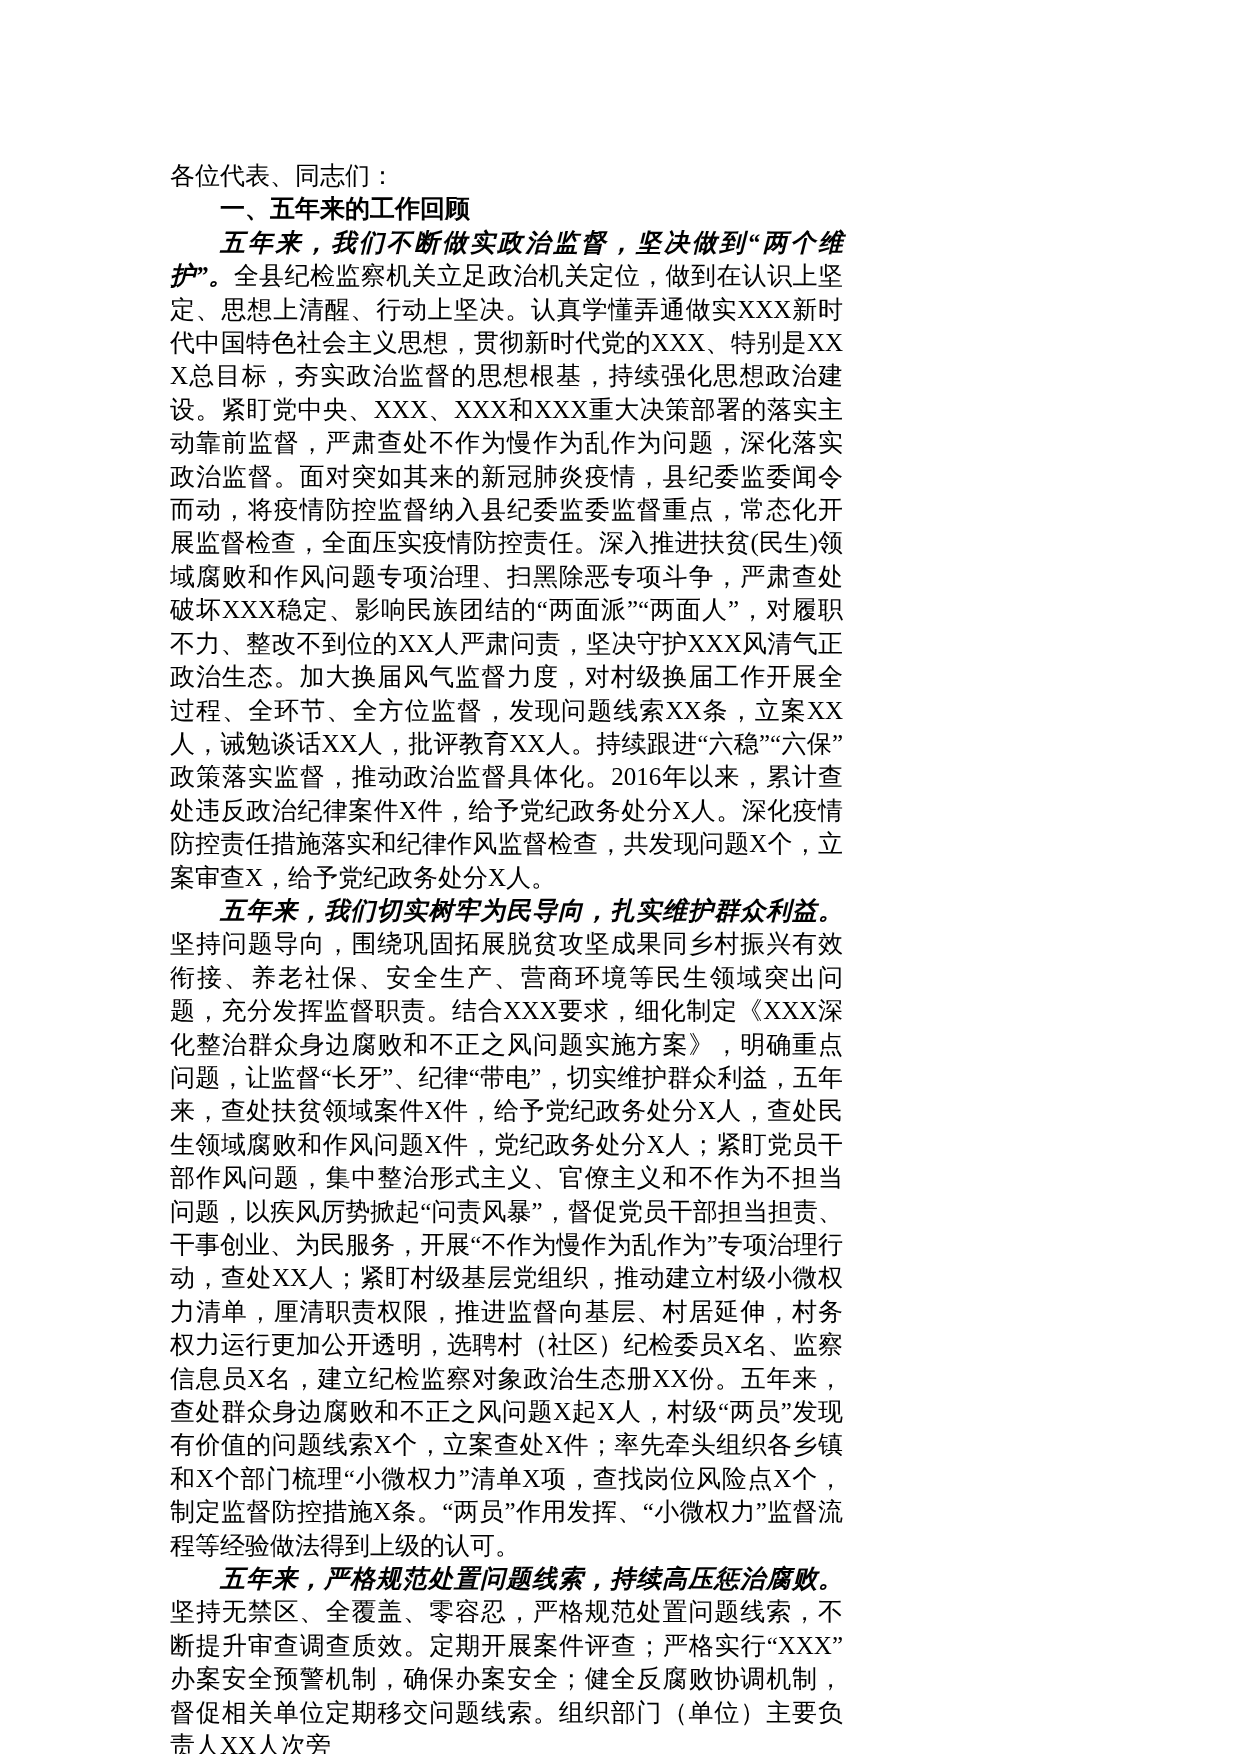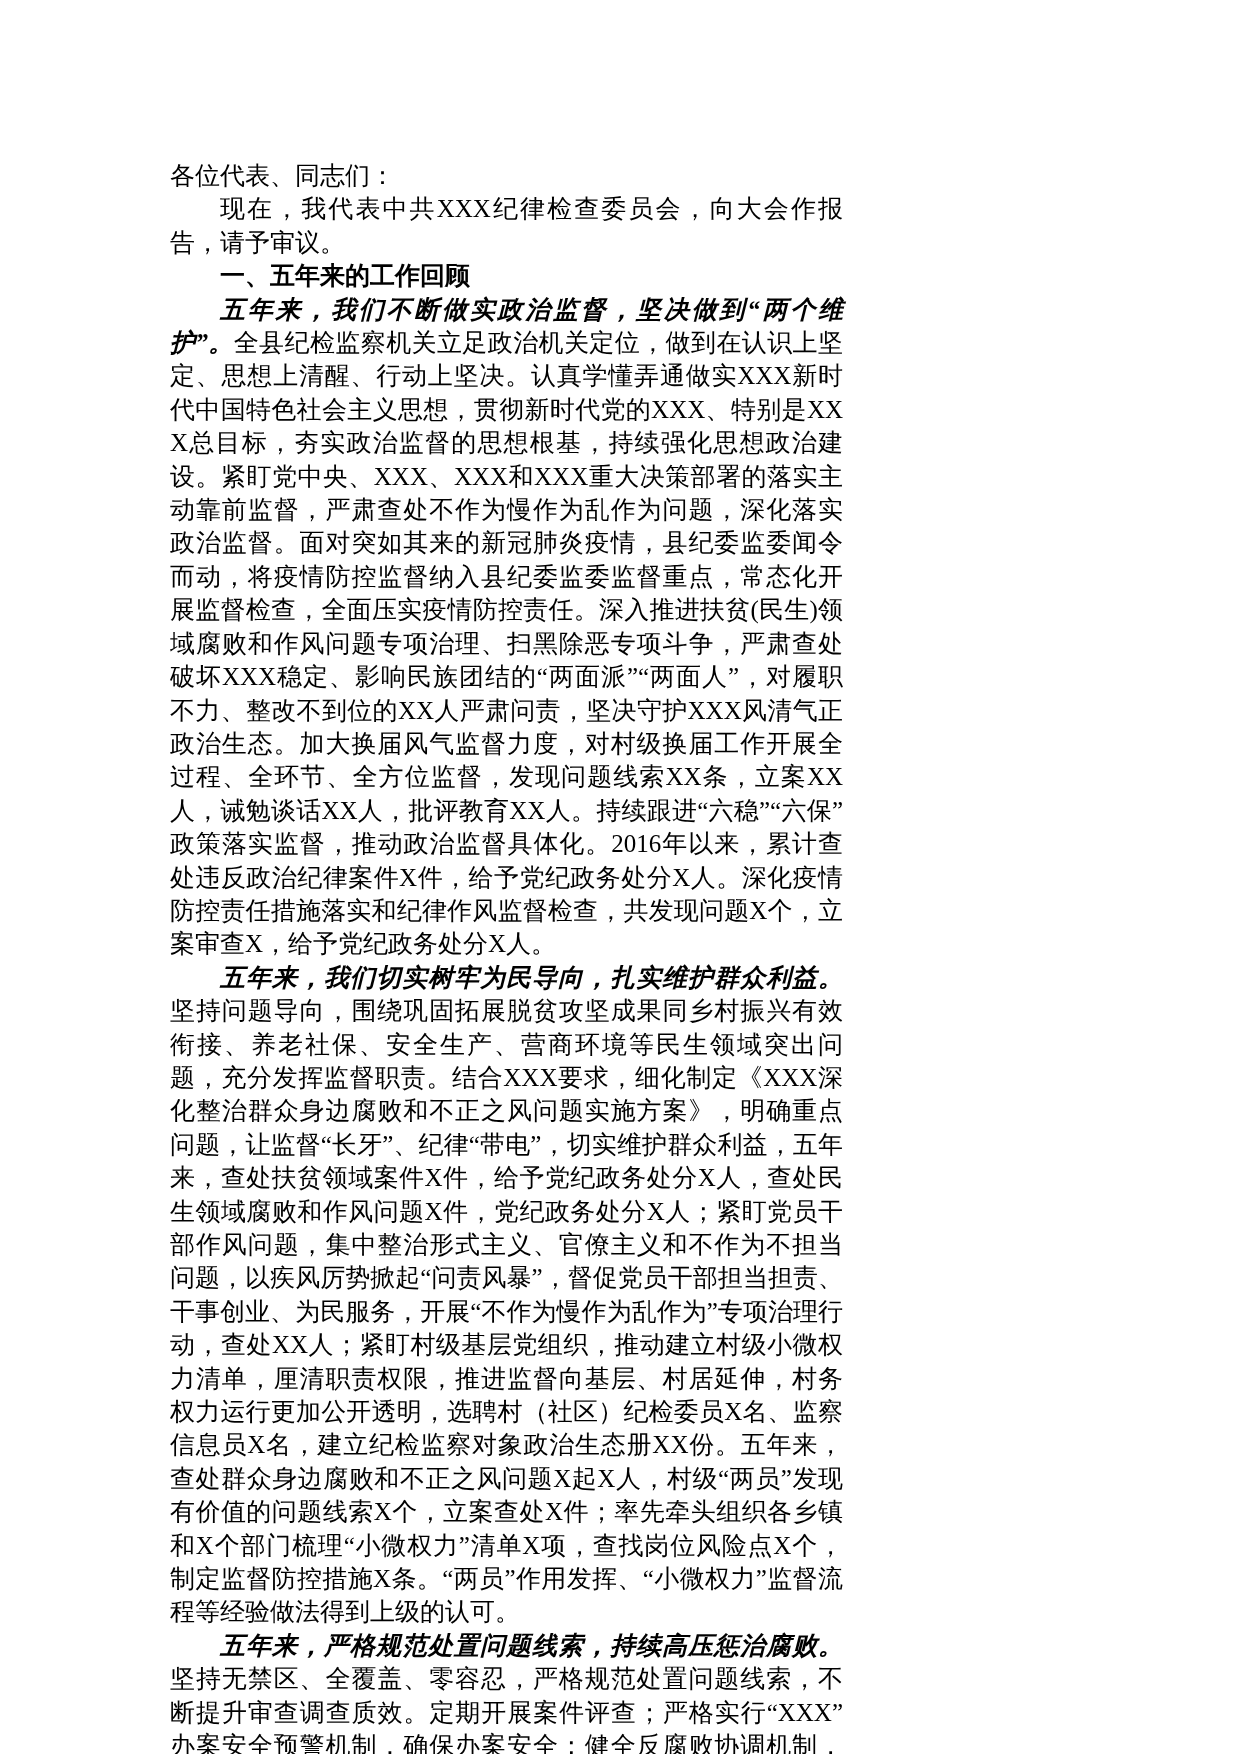--- a/index.html
+++ b/index.html
@@ -39,21 +39,20 @@
     font-weight: bold;
     font-style: italic;
   }
 </style>
 </head>
 <body>
 
 <div class="page">
   <p class="no-indent">各位代表、同志们：</p>
 
-  <p>现在，我代表中共XXX纪律检查委员会，向大会作报告，请予审议。</p>
 
   <p class="section-heading">一、五年来的工作回顾</p>
 
 
   <p><span class="para-lead">五年来，我们不断做实政治监督，坚决做到“两个维护”。</span><span>全县纪检监察机关立足政治机关定位，做到在认识上坚定、思想上清醒、行动上坚决。认真学懂弄通做实XXX新时代中国特色社会主义思想，贯彻新时代党的XXX、特别是XXX总目标，夯实政治监督的思想根基，持续强化思想政治建设。紧盯党中央、XXX、XXX和XXX重大决策部署的落实主动靠前监督，严肃查处不作为慢作为乱作为问题，深化落实政治监督。面对突如其来的新冠肺炎疫情，县纪委监委闻令而动，将疫情防控监督纳入县纪委监委监督重点，常态化开展监督检查，全面压实疫情防控责任。深入推进扶贫(民生)领域腐败和作风问题专项治理、扫黑除恶专项斗争，严肃查处破坏XXX稳定、影响民族团结的“两面派”“两面人”，对履职不力、整改不到位的XX人严肃问责，坚决守护XXX风清气正政治生态。加大换届风气监督力度，对村级换届工作开展全过程、全环节、全方位监督，发现问题线索XX条，立案XX人，诫勉谈话XX人，批评教育XX人。持续跟进“六稳”“六保”政策落实监督，推动政治监督具体化。2016年以来，累计查处违反政治纪律案件X件，给予党纪政务处分X人。深化疫情防控责任措施落实和纪律作风监督检查，共发现问题X个，立案审查X，给予党纪政务处分X人。</span></p>
 
   <p><span class="para-lead">五年来，我们切实树牢为民导向，扎实维护群众利益。</span><span>坚持问题导向，围绕巩固拓展脱贫攻坚成果同乡村振兴有效衔接、养老社保、安全生产、营商环境等民生领域突出问题，充分发挥监督职责。结合XXX要求，细化制定《XXX深化整治群众身边腐败和不正之风问题实施方案》，明确重点问题，让监督“长牙”、纪律“带电”，切实维护群众利益，五年来，查处扶贫领域案件X件，给予党纪政务处分X人，查处民生领域腐败和作风问题X件，党纪政务处分X人；紧盯党员干部作风问题，集中整治形式主义、官僚主义和不作为不担当问题，以疾风厉势掀起“问责风暴”，督促党员干部担当担责、干事创业、为民服务，开展“不作为慢作为乱作为”专项治理行动，查处XX人；紧盯村级基层党组织，推动建立村级小微权力清单，厘清职责权限，推进监督向基层、村居延伸，村务权力运行更加公开透明，选聘村（社区）纪检委员X名、监察信息员X名，建立纪检监察对象政治生态册XX份。五年来，查处群众身边腐败和不正之风问题X起X人，村级“两员”发现有价值的问题线索X个，立案查处X件；率先牵头组织各乡镇和X个部门梳理“小微权力”清单X项，查找岗位风险点X个，制定监督防控措施X条。“两员”作用发挥、“小微权力”监督流程等经验做法得到上级的认可。</span></p>
 
   <p><span class="para-lead">五年来，严格规范处置问题线索，持续高压惩治腐败。</span><span>坚持无禁区、全覆盖、零容忍，严格规范处置问题线索，不断提升审查调查质效。定期开展案件评查；严格实行“XXX”办案安全预警机制，确保办案安全；健全反腐败协调机制，督促相关单位定期移交问题线索。组织部门（单位）主要负责人XX人次旁</span></p>
 </div>

